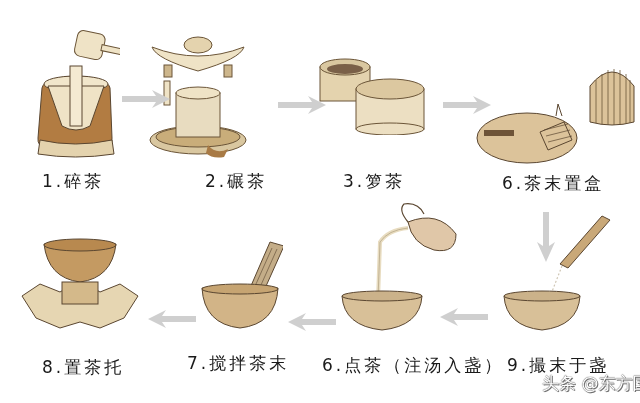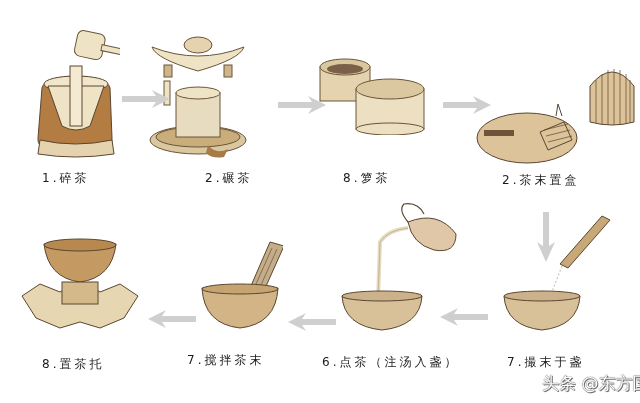--- a/index.html
+++ b/index.html
@@ -1,17 +1,17 @@
 <!DOCTYPE html>
 <html><head>
 <meta charset="utf-8">
 <style>
   html, body { margin:0; padding:0; background:#ffffff; }
   body { width:640px; height:403px; position:relative; overflow:hidden; font-family:"DejaVu Sans", sans-serif; }
-  .label { position:absolute; font-size:12px; color:#1a1a1a; letter-spacing:3px; white-space:nowrap; }
+  .label { position:absolute; font-size:17px; color:#1a1a1a; letter-spacing:3px; white-space:nowrap; }
   .arrow { position:absolute; }
   .art { position:absolute; }
   .watermark { position:absolute; left:542px; top:372px; font-size:17px; color:#ffffff; white-space:nowrap;
     text-shadow: 0 0 1px #555, 0 0 1px #555, 1px 1px 0 #777; letter-spacing:0px; }
 </style>
 </head>
 <body>
 
 <svg class="art" style="left:30px;top:18px" width="90" height="140" viewBox="0 0 90 140">
 
@@ -117,20 +117,20 @@
   </svg>
 <svg class="arrow" style="left:288px;top:313px" width="48" height="18">
     <polygon points="48,6 14,6 18,0 0,9 18,18 14,12 48,12" fill="#cfcfcf"></polygon>
   </svg>
 <svg class="arrow" style="left:148px;top:310px" width="48" height="18">
     <polygon points="48,6 14,6 18,0 0,9 18,18 14,12 48,12" fill="#cfcfcf"></polygon>
   </svg>
 
 <div class="label" style="left:42px;top:170px">1.碎茶</div>
 <div class="label" style="left:205px;top:170px">2.碾茶</div>
-<div class="label" style="left:343px;top:170px">8.箩茶</div>
-<div class="label" style="left:502px;top:172px">2.茶末置盒</div>
-<div class="label" style="left:507px;top:354px">7.撮末于盏</div>
+<div class="label" style="left:343px;top:170px">3.箩茶</div>
+<div class="label" style="left:502px;top:172px">6.茶末置盒</div>
+<div class="label" style="left:507px;top:354px">9.撮末于盏</div>
 <div class="label" style="left:322px;top:354px">6.点茶（注汤入盏）</div>
 <div class="label" style="left:187px;top:352px">7.搅拌茶末</div>
 <div class="label" style="left:42px;top:356px">8.置茶托</div>
 
 <div class="watermark">头条 @东方国学</div>
 
 </body></html>

